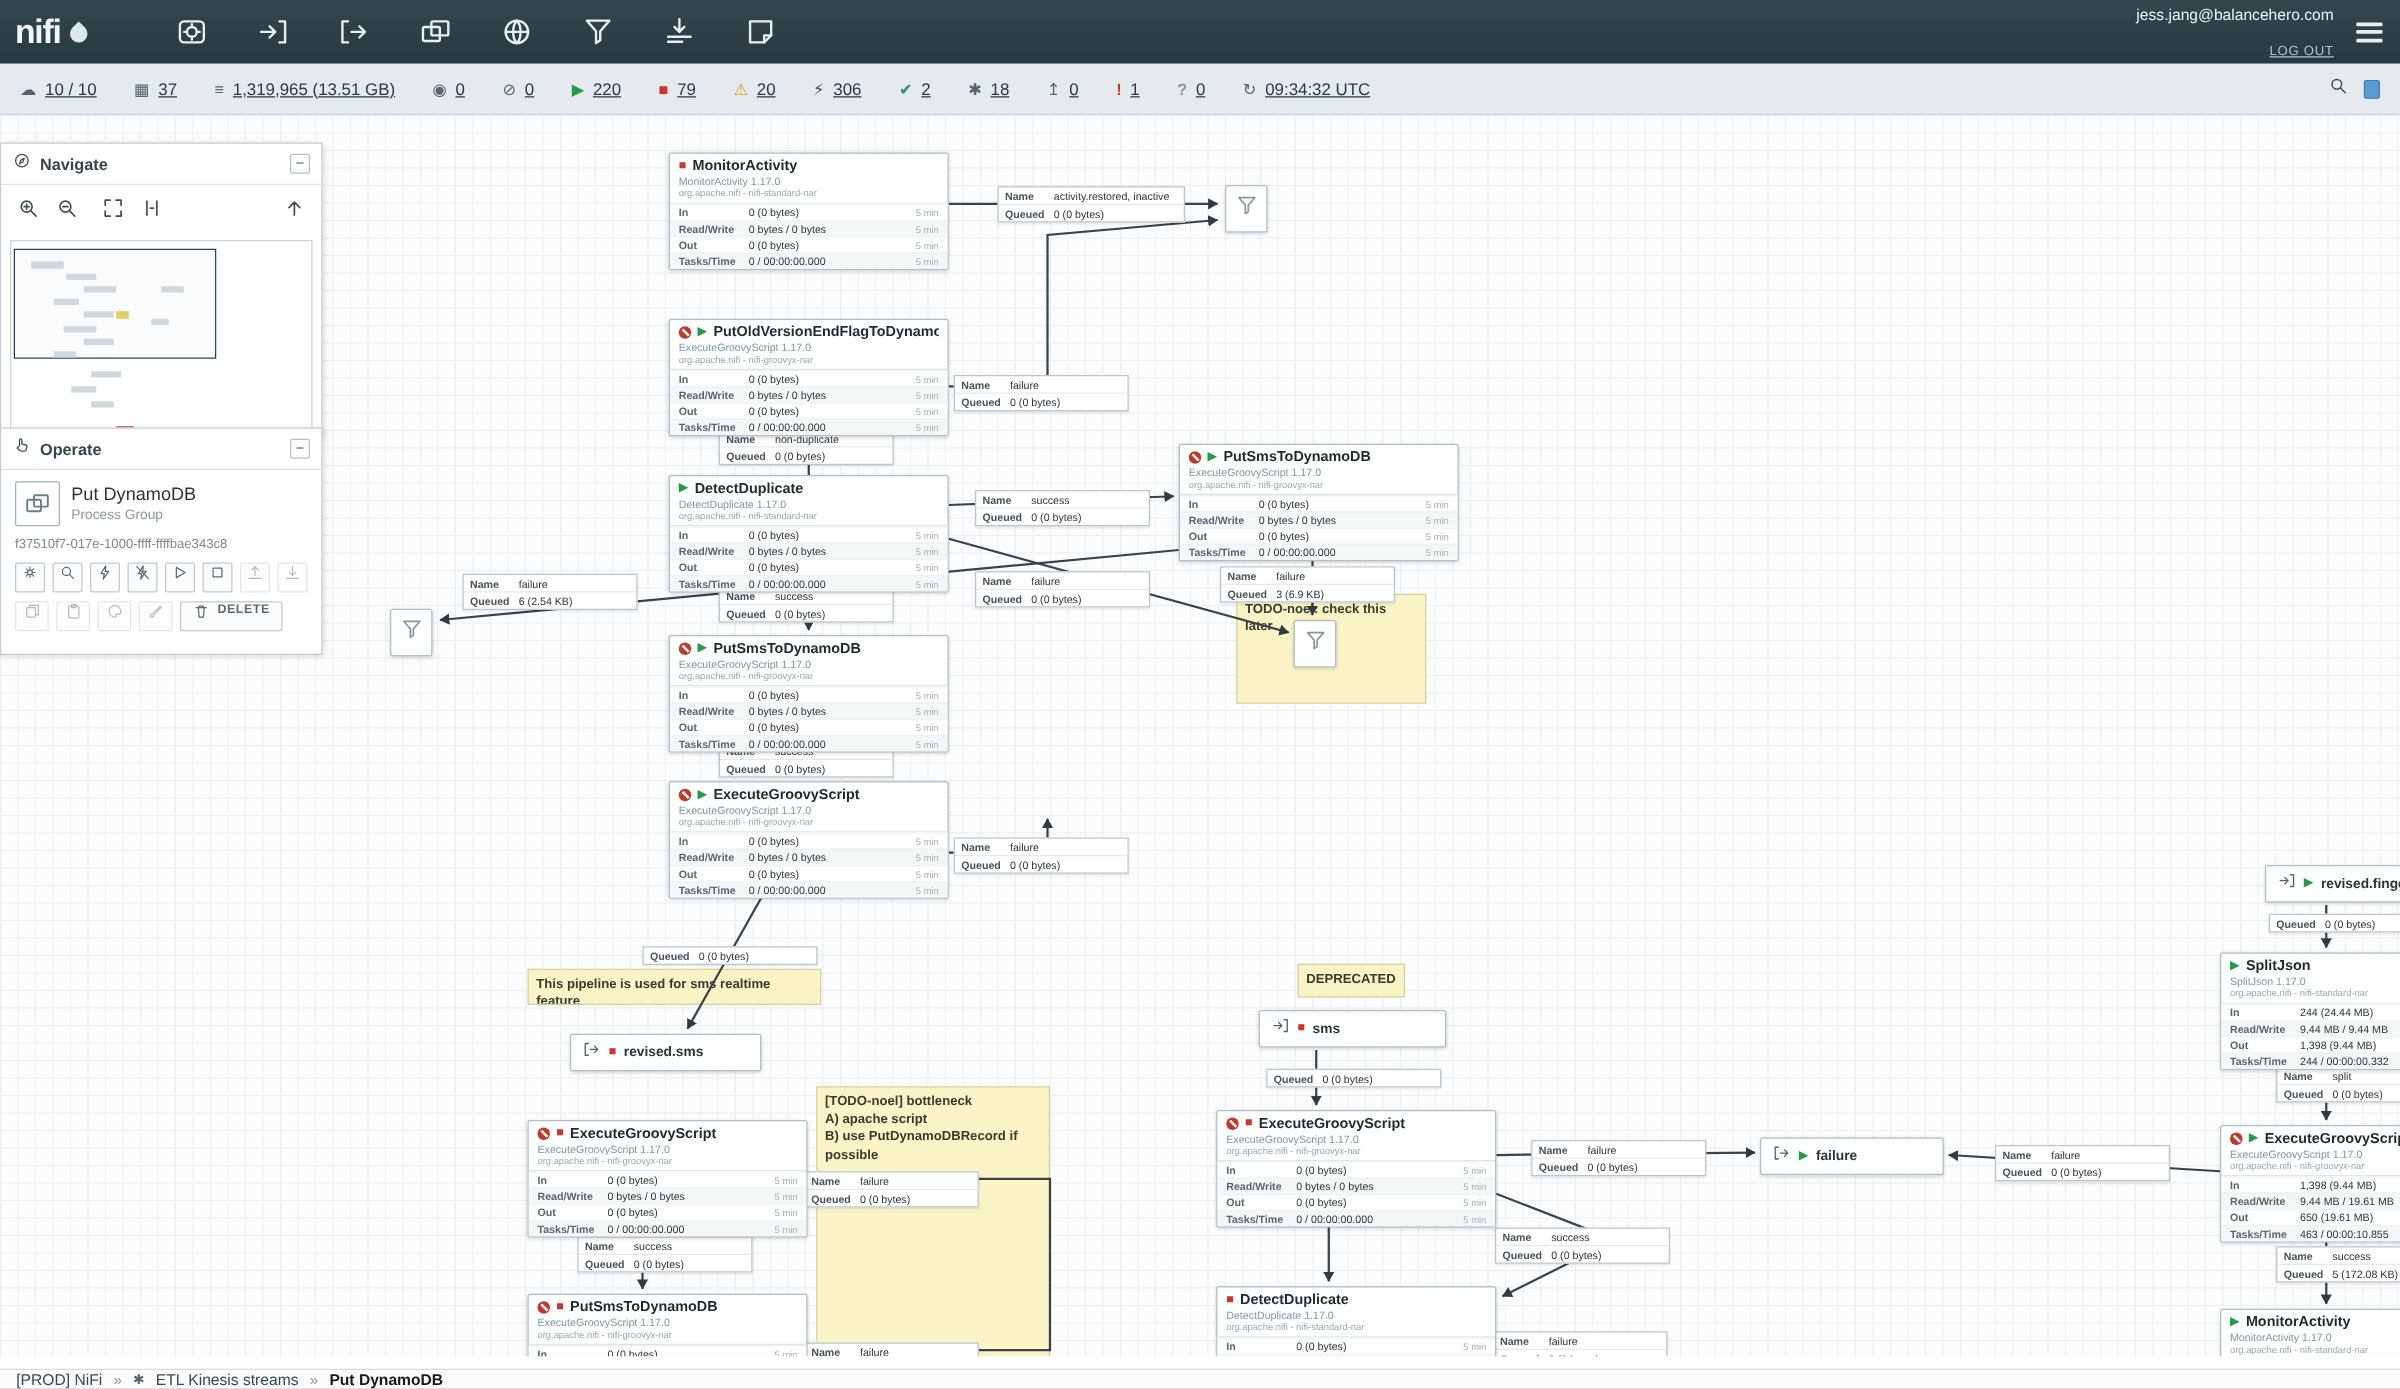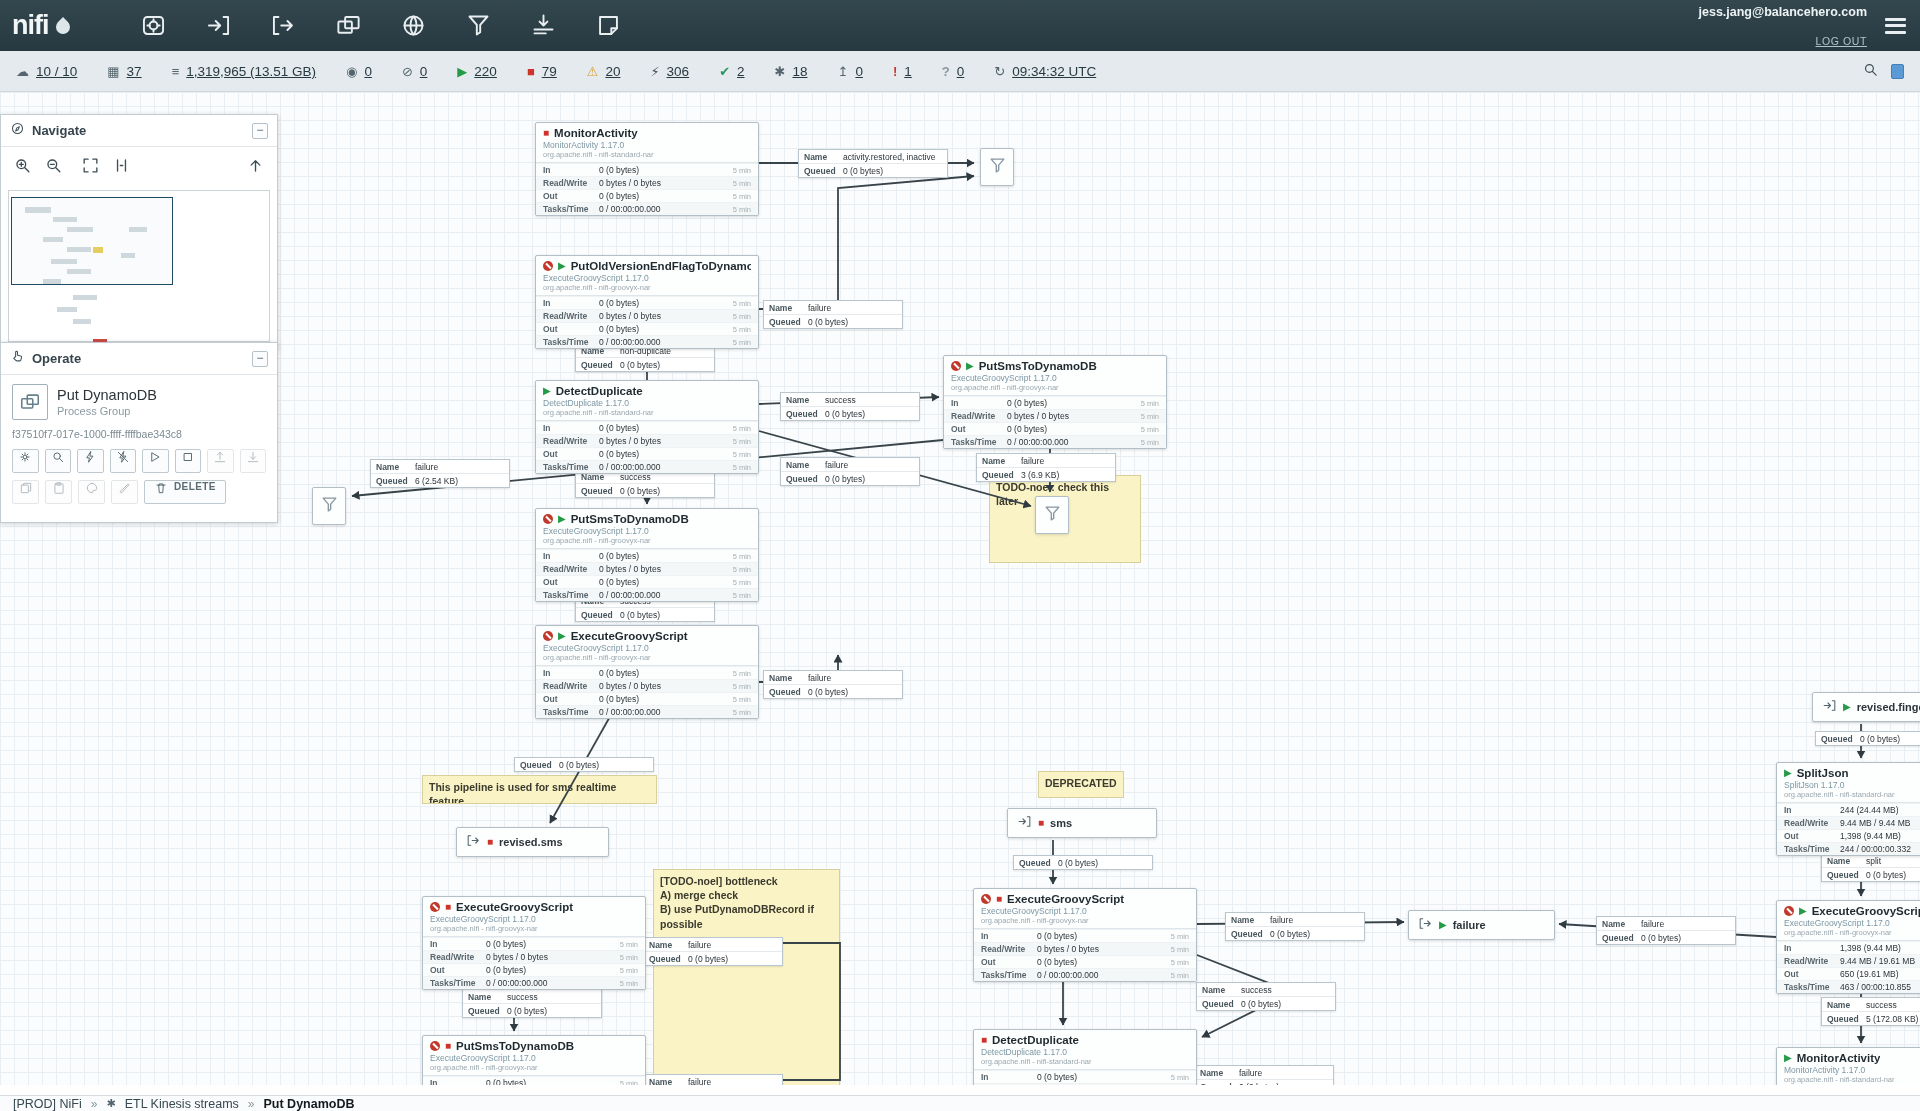--- a/index.html
+++ b/index.html
@@ -11,21 +11,21 @@
   
   .topbar{position:absolute;left:0;top:0;width:1920px;height:51px;background:linear-gradient(#33474f,#273940);
           display:flex;align-items:center;z-index:20;}
   .brand{display:flex;align-items:center;padding-left:12px;width:112px;}
   .brand-text{color:#f2f6f7;font-size:27px;font-weight:bold;letter-spacing:-1px;}
   .droplet{width:14px;height:14px;background:#dde6e9;border-radius:0 50% 50% 50%;transform:rotate(45deg);margin-left:7px;margin-top:2px;}
   .comp-toolbar{display:flex;align-items:center;gap:27px;padding-left:22px;}
   .tool{width:38px;height:38px;display:flex;align-items:center;justify-content:center;color:#e9eef1;cursor:grab;}
   .tool svg{width:27px;height:27px;}
   .account{margin-left:auto;text-align:right;padding-right:16px;}
-  .email{color:#eef3f5;font-size:12.5px;font-weight:bold;}
+  .email{color:#eef3f5;font-size:12.5px;}
   .logout{color:#b4c3ca;font-size:10.5px;letter-spacing:.6px;margin-top:16px;text-decoration:underline;}
   .burger{padding:0 14px 0 2px;cursor:pointer;}
   .burger span{display:block;width:21px;height:3px;background:#e9eef1;margin:3.5px 0;border-radius:1px;}
 
   
   .statusbar{position:absolute;left:0;top:51px;width:1920px;height:41px;background:#e4eaed;border-bottom:1px solid #cdd6da;
              display:flex;align-items:center;gap:30px;padding:0 16px;z-index:20;}
   .sb-item{display:flex;align-items:center;gap:7px;white-space:nowrap;}
   .sb-ic{font-size:13px;line-height:1;}
   .sb-v{color:#273a42;font-size:13.5px;text-decoration:underline;}
@@ -81,21 +81,21 @@
   .port{position:absolute;z-index:4;height:30px;display:flex;align-items:center;gap:6px;padding:0 9px;background:#fdfefe;
         border:1px solid #b3bfc6;border-radius:2px;box-shadow:0 1px 3px rgba(0,0,0,.14);overflow:hidden;}
   .port svg{width:15px;height:15px;color:#54646c;flex:0 0 15px;}
   .port-name{font-weight:bold;font-size:11px;color:#2c343a;white-space:nowrap;}
 
   .funnel{position:absolute;z-index:4;width:34px;height:38px;background:#fdfefe;border:1px solid #b3bfc6;border-radius:2px;
           box-shadow:0 1px 3px rgba(0,0,0,.14);display:flex;align-items:center;justify-content:center;color:#8796a0;}
   .funnel svg{width:19px;height:21px;}
 
   
-  .panel{position:absolute;left:0;width:278px;background:#fff;border:1px solid #c3ccd1;box-shadow:0 1px 5px rgba(0,0,0,.18);z-index:10;}
+  .panel{position:absolute;left:0;width:258px;background:#fff;border:1px solid #c3ccd1;box-shadow:0 1px 5px rgba(0,0,0,.18);z-index:10;}
   .nav-panel{top:114px;}
   .op-panel{top:342px;}
   .panel-h{display:flex;align-items:center;gap:7px;padding:6px 9px;border-bottom:1px solid #dfe5e8;}
   .panel-h .ph-ic{color:#42525a;}
   .panel-h .ph-ic svg{width:15px;height:15px;}
   .panel-title{font-weight:bold;font-size:13px;color:#36454d;}
   .collapse-btn{margin-left:auto;width:16px;height:16px;border:1px solid #b6c2c8;border-radius:2px;color:#5a6b73;
                 font-size:12px;line-height:13px;text-align:center;cursor:pointer;background:#fbfcfd;}
   .nav-tools{display:flex;align-items:center;gap:12px;padding:9px 12px 4px;color:#3e4e56;}
   .nav-tools .nbtn{cursor:pointer;}
@@ -303,21 +303,21 @@
         <div class="note-line">TODO-noel: check this later</div>
       </div>
       <div class="note" style="left: 422px; top: 683px; width: 235px; height: 29px;">
         <div class="note-line">This pipeline is used for sms realtime feature</div>
       </div>
       <div class="note" style="left: 1038px; top: 679px; width: 86px; height: 27px;">
         <div class="note-line">DEPRECATED</div>
       </div>
       <div class="note" style="left: 653px; top: 777px; width: 187px; height: 238px;">
         <div class="note-line">[TODO-noel] bottleneck</div>
-        <div class="note-line">A) merge check</div>
+        <div class="note-line">A) apache script</div>
         <div class="note-line">B) use PutDynamoDBRecord if possible</div>
       </div>
       <div class="conn" style="left: 798px; top: 57px; width: 150px;">
         <div class="c-row">
           <span class="c-k">Name</span>
           <span class="c-v">activity.restored, inactive</span>
         </div>
         <div class="c-row">
           <span class="c-k">Queued</span>
           <span class="c-v">0 (0 bytes)</span>

